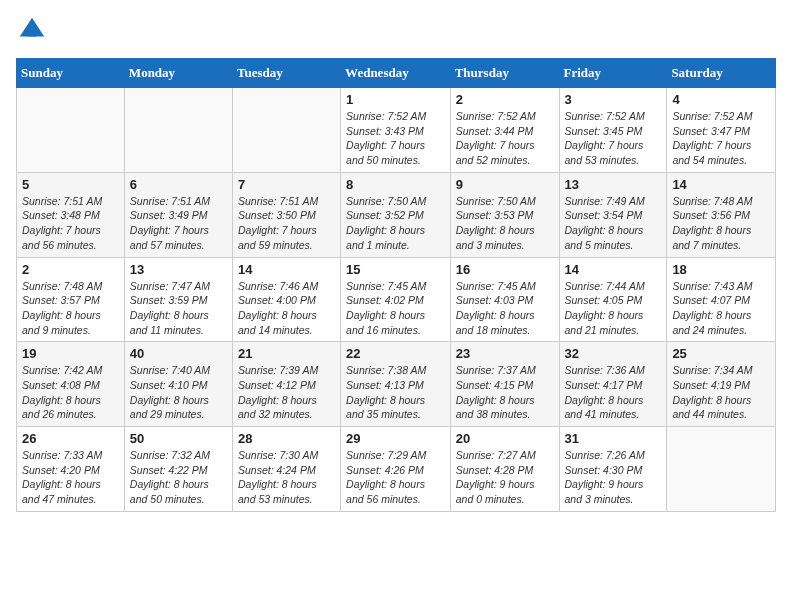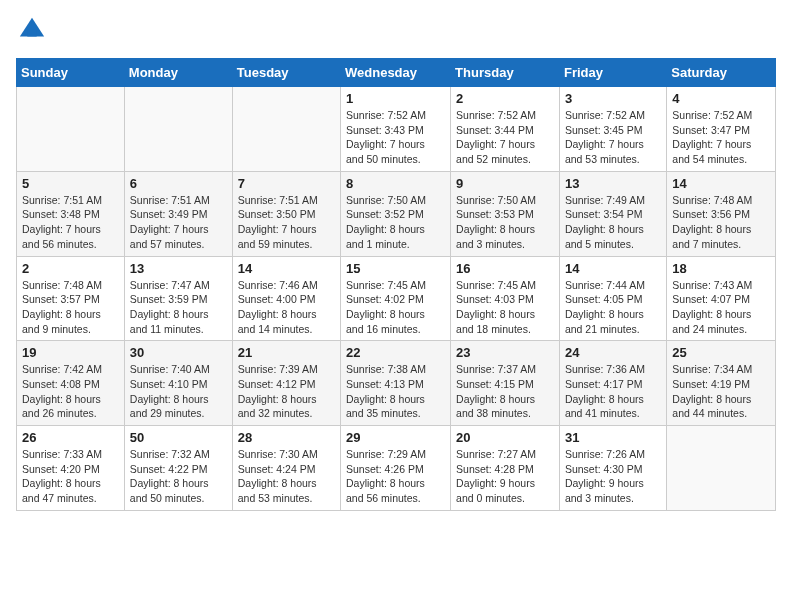--- a/index.html
+++ b/index.html
@@ -50,20 +50,21 @@
       font-size: 11px;
     }
     thead tr th {
       background-color: #1a6ebd;
       color: #fff;
       font-size: 13px;
       font-weight: bold;
       padding: 6px 4px;
       text-align: left;
       border: 1px solid #1a6ebd;
+      font-family: Liberation Serif, serif;
     }
     tbody tr td {
       border: 1px solid #ccc;
       vertical-align: top;
       padding: 4px 5px;
       width: 113px;
       min-height: 80px;
       background: #fff;
     }
     tbody tr:nth-child(even) td {
@@ -72,20 +73,21 @@
     .day-number {
       font-size: 13px;
       font-weight: bold;
       color: #222;
       margin-bottom: 2px;
     }
     .day-detail {
       color: #333;
       font-size: 10.5px;
       line-height: 1.4;
+      font-style: italic;
     }
     .empty-cell {
       background: #f9f9f9 !important;
     }
   </style>
 </head>
 <body>
 
 <div class="header">
   <div class="logo">
@@ -201,37 +203,37 @@
           <div class="day-number">18</div>
           <div class="day-detail">Sunrise: 7:43 AM<br>Sunset: 4:07 PM<br>Daylight: 8 hours<br>and 24 minutes.</div>
         </td>
       </tr>
       <tr>
         <td>
           <div class="day-number">19</div>
           <div class="day-detail">Sunrise: 7:42 AM<br>Sunset: 4:08 PM<br>Daylight: 8 hours<br>and 26 minutes.</div>
         </td>
         <td>
-          <div class="day-number">30</div>
+          <div class="day-number">40</div>
           <div class="day-detail">Sunrise: 7:40 AM<br>Sunset: 4:10 PM<br>Daylight: 8 hours<br>and 29 minutes.</div>
         </td>
         <td>
           <div class="day-number">21</div>
           <div class="day-detail">Sunrise: 7:39 AM<br>Sunset: 4:12 PM<br>Daylight: 8 hours<br>and 32 minutes.</div>
         </td>
         <td>
           <div class="day-number">22</div>
           <div class="day-detail">Sunrise: 7:38 AM<br>Sunset: 4:13 PM<br>Daylight: 8 hours<br>and 35 minutes.</div>
         </td>
         <td>
           <div class="day-number">23</div>
           <div class="day-detail">Sunrise: 7:37 AM<br>Sunset: 4:15 PM<br>Daylight: 8 hours<br>and 38 minutes.</div>
         </td>
         <td>
-          <div class="day-number">24</div>
+          <div class="day-number">32</div>
           <div class="day-detail">Sunrise: 7:36 AM<br>Sunset: 4:17 PM<br>Daylight: 8 hours<br>and 41 minutes.</div>
         </td>
         <td>
           <div class="day-number">25</div>
           <div class="day-detail">Sunrise: 7:34 AM<br>Sunset: 4:19 PM<br>Daylight: 8 hours<br>and 44 minutes.</div>
         </td>
       </tr>
       <tr>
         <td>
           <div class="day-number">26</div>

